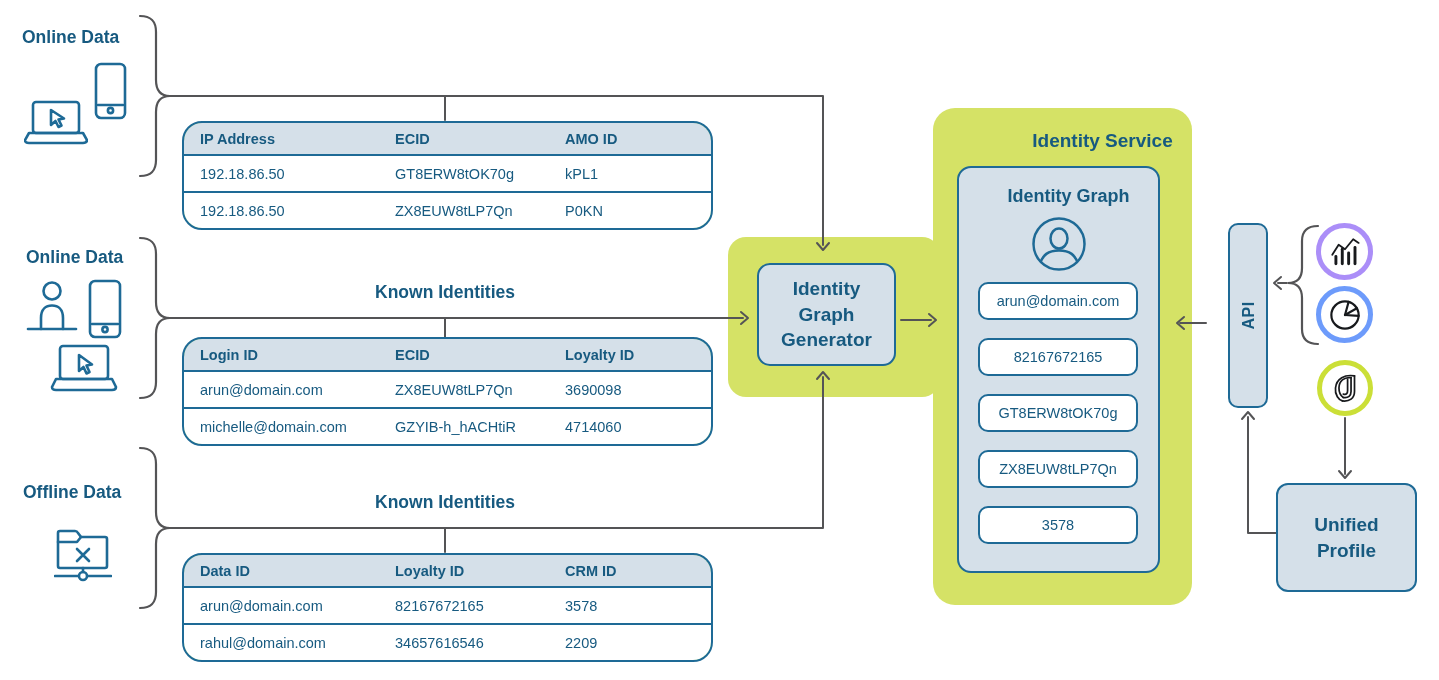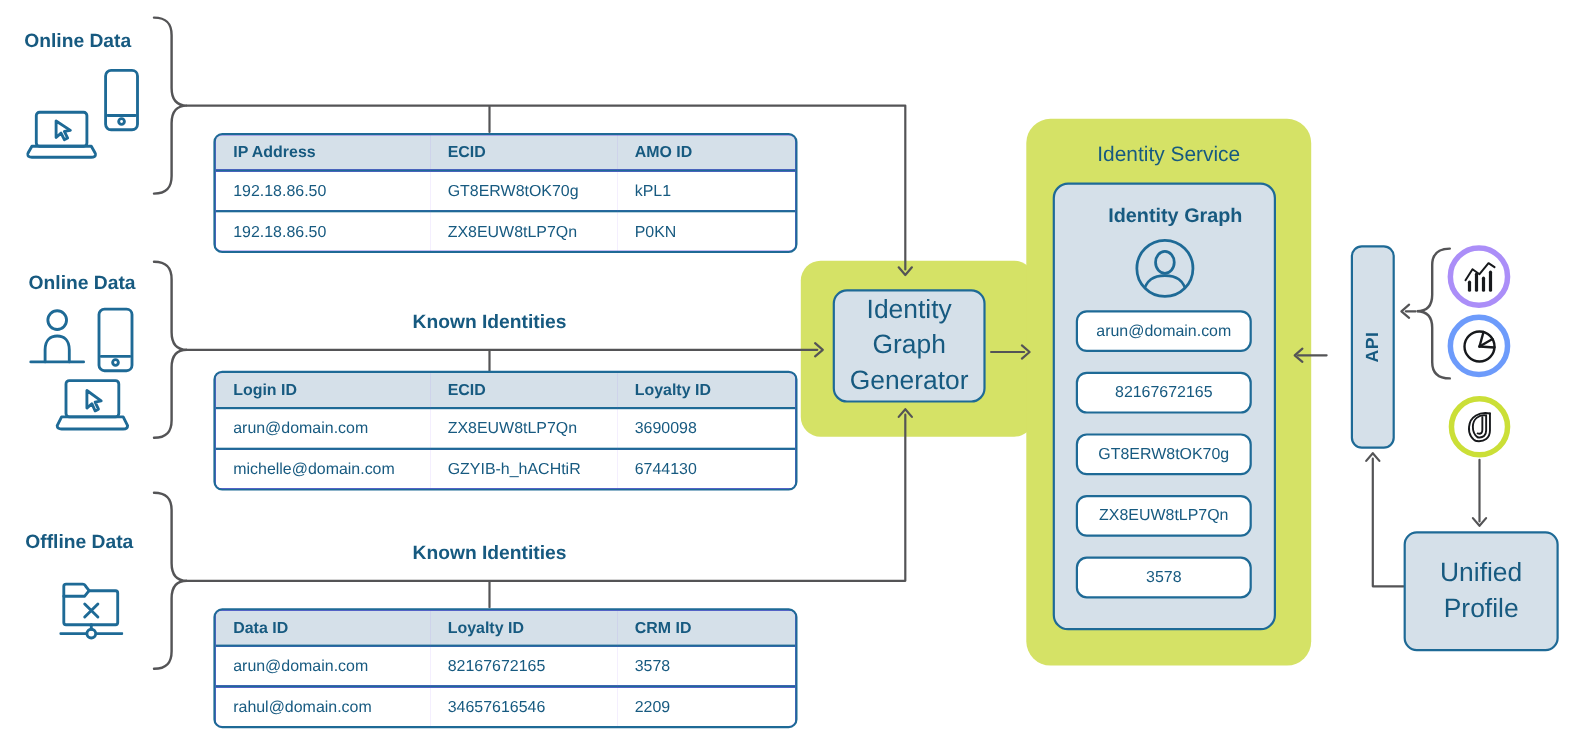--- a/index.html
+++ b/index.html
@@ -11,33 +11,33 @@
   }
   html,body{margin:0;padding:0;background:#fff;}
   .stage{position:relative;width:1439px;height:680px;overflow:hidden;
          font-family:"Liberation Sans",sans-serif;background:#fff;}
   .abs{position:absolute;}
   svg.connectors{position:absolute;left:0;top:0;}
   .group-label{position:absolute;font-size:17.5px;font-weight:bold;color:var(--ink);white-space:nowrap;}
   .section-title{position:absolute;left:180px;width:530px;text-align:center;
                  font-size:17.5px;font-weight:bold;color:var(--ink);}
   .tablebox{position:absolute;left:182px;width:527px;border:2px solid var(--line-blue);
-            border-radius:8px;background:#8b5cf6;overflow:hidden;margin-left:12px;}
+            border-radius:20px;background:#15803d;overflow:hidden;}
   .tablebox table{border-collapse:collapse;width:100%;table-layout:fixed;}
   .tablebox th,.tablebox td{font-size:14.5px;color:var(--ink);text-align:left;
             padding:0 4px 0 16px;overflow:hidden;white-space:nowrap;}
   .tablebox th{background:var(--panel);font-weight:bold;height:31px;border-bottom:2px solid var(--line-blue);}
   .tablebox td{height:35px;background:#fff;}
   .tablebox tbody tr + tr td{border-top:2px solid var(--line-blue);}
   .node{position:absolute;background:var(--panel);border:2.5px solid var(--line-blue);
         border-radius:13px;display:flex;align-items:center;justify-content:center;
-        text-align:center;font-weight:normal;color:var(--ink);box-sizing:border-box;
-        font-size:24px;line-height:1.35;}
+        text-align:center;font-weight:bold;color:var(--ink);box-sizing:border-box;
+        font-size:19px;line-height:1.35;}
   .svc-title{position:absolute;left:933px;top:130px;width:259px;text-align:center;
-             font-size:19px;font-weight:normal;color:var(--ink);}
+             font-size:19px;font-weight:bold;color:var(--ink);padding-left:40px;}
   .graph-box{position:absolute;left:957px;top:166px;width:203px;height:407px;
              background:var(--panel);border:2.5px solid var(--line-blue);border-radius:14px;
              box-sizing:border-box;}
   .graph-title{position:absolute;left:0;top:18px;width:100%;text-align:center;
                font-size:18px;font-weight:bold;color:var(--ink);margin-left:10px;}
   .chip{position:absolute;left:19px;width:160px;height:38px;background:#fff;
         border:2px solid var(--line-blue);border-radius:10px;box-sizing:border-box;
         display:flex;align-items:center;justify-content:center;
         font-size:14.5px;color:var(--ink);}
   .api-bar{position:absolute;left:1228px;top:223px;width:40px;height:185px;
@@ -202,21 +202,21 @@
         </thead>
       <tbody>
         <tr>
           <td>arun@domain.com</td>
           <td>ZX8EUW8tLP7Qn</td>
           <td>3690098</td>
         </tr>
         <tr>
           <td>michelle@domain.com</td>
           <td>GZYIB-h_hACHtiR</td>
-          <td>6744130</td>
+          <td>4714060</td>
         </tr>
       </tbody>
     </table>
   </div>
 
   <div class="tablebox" style="top:553px;">
     <table>
       <colgroup>
           <col style="width:195px">
           <col style="width:170px">

